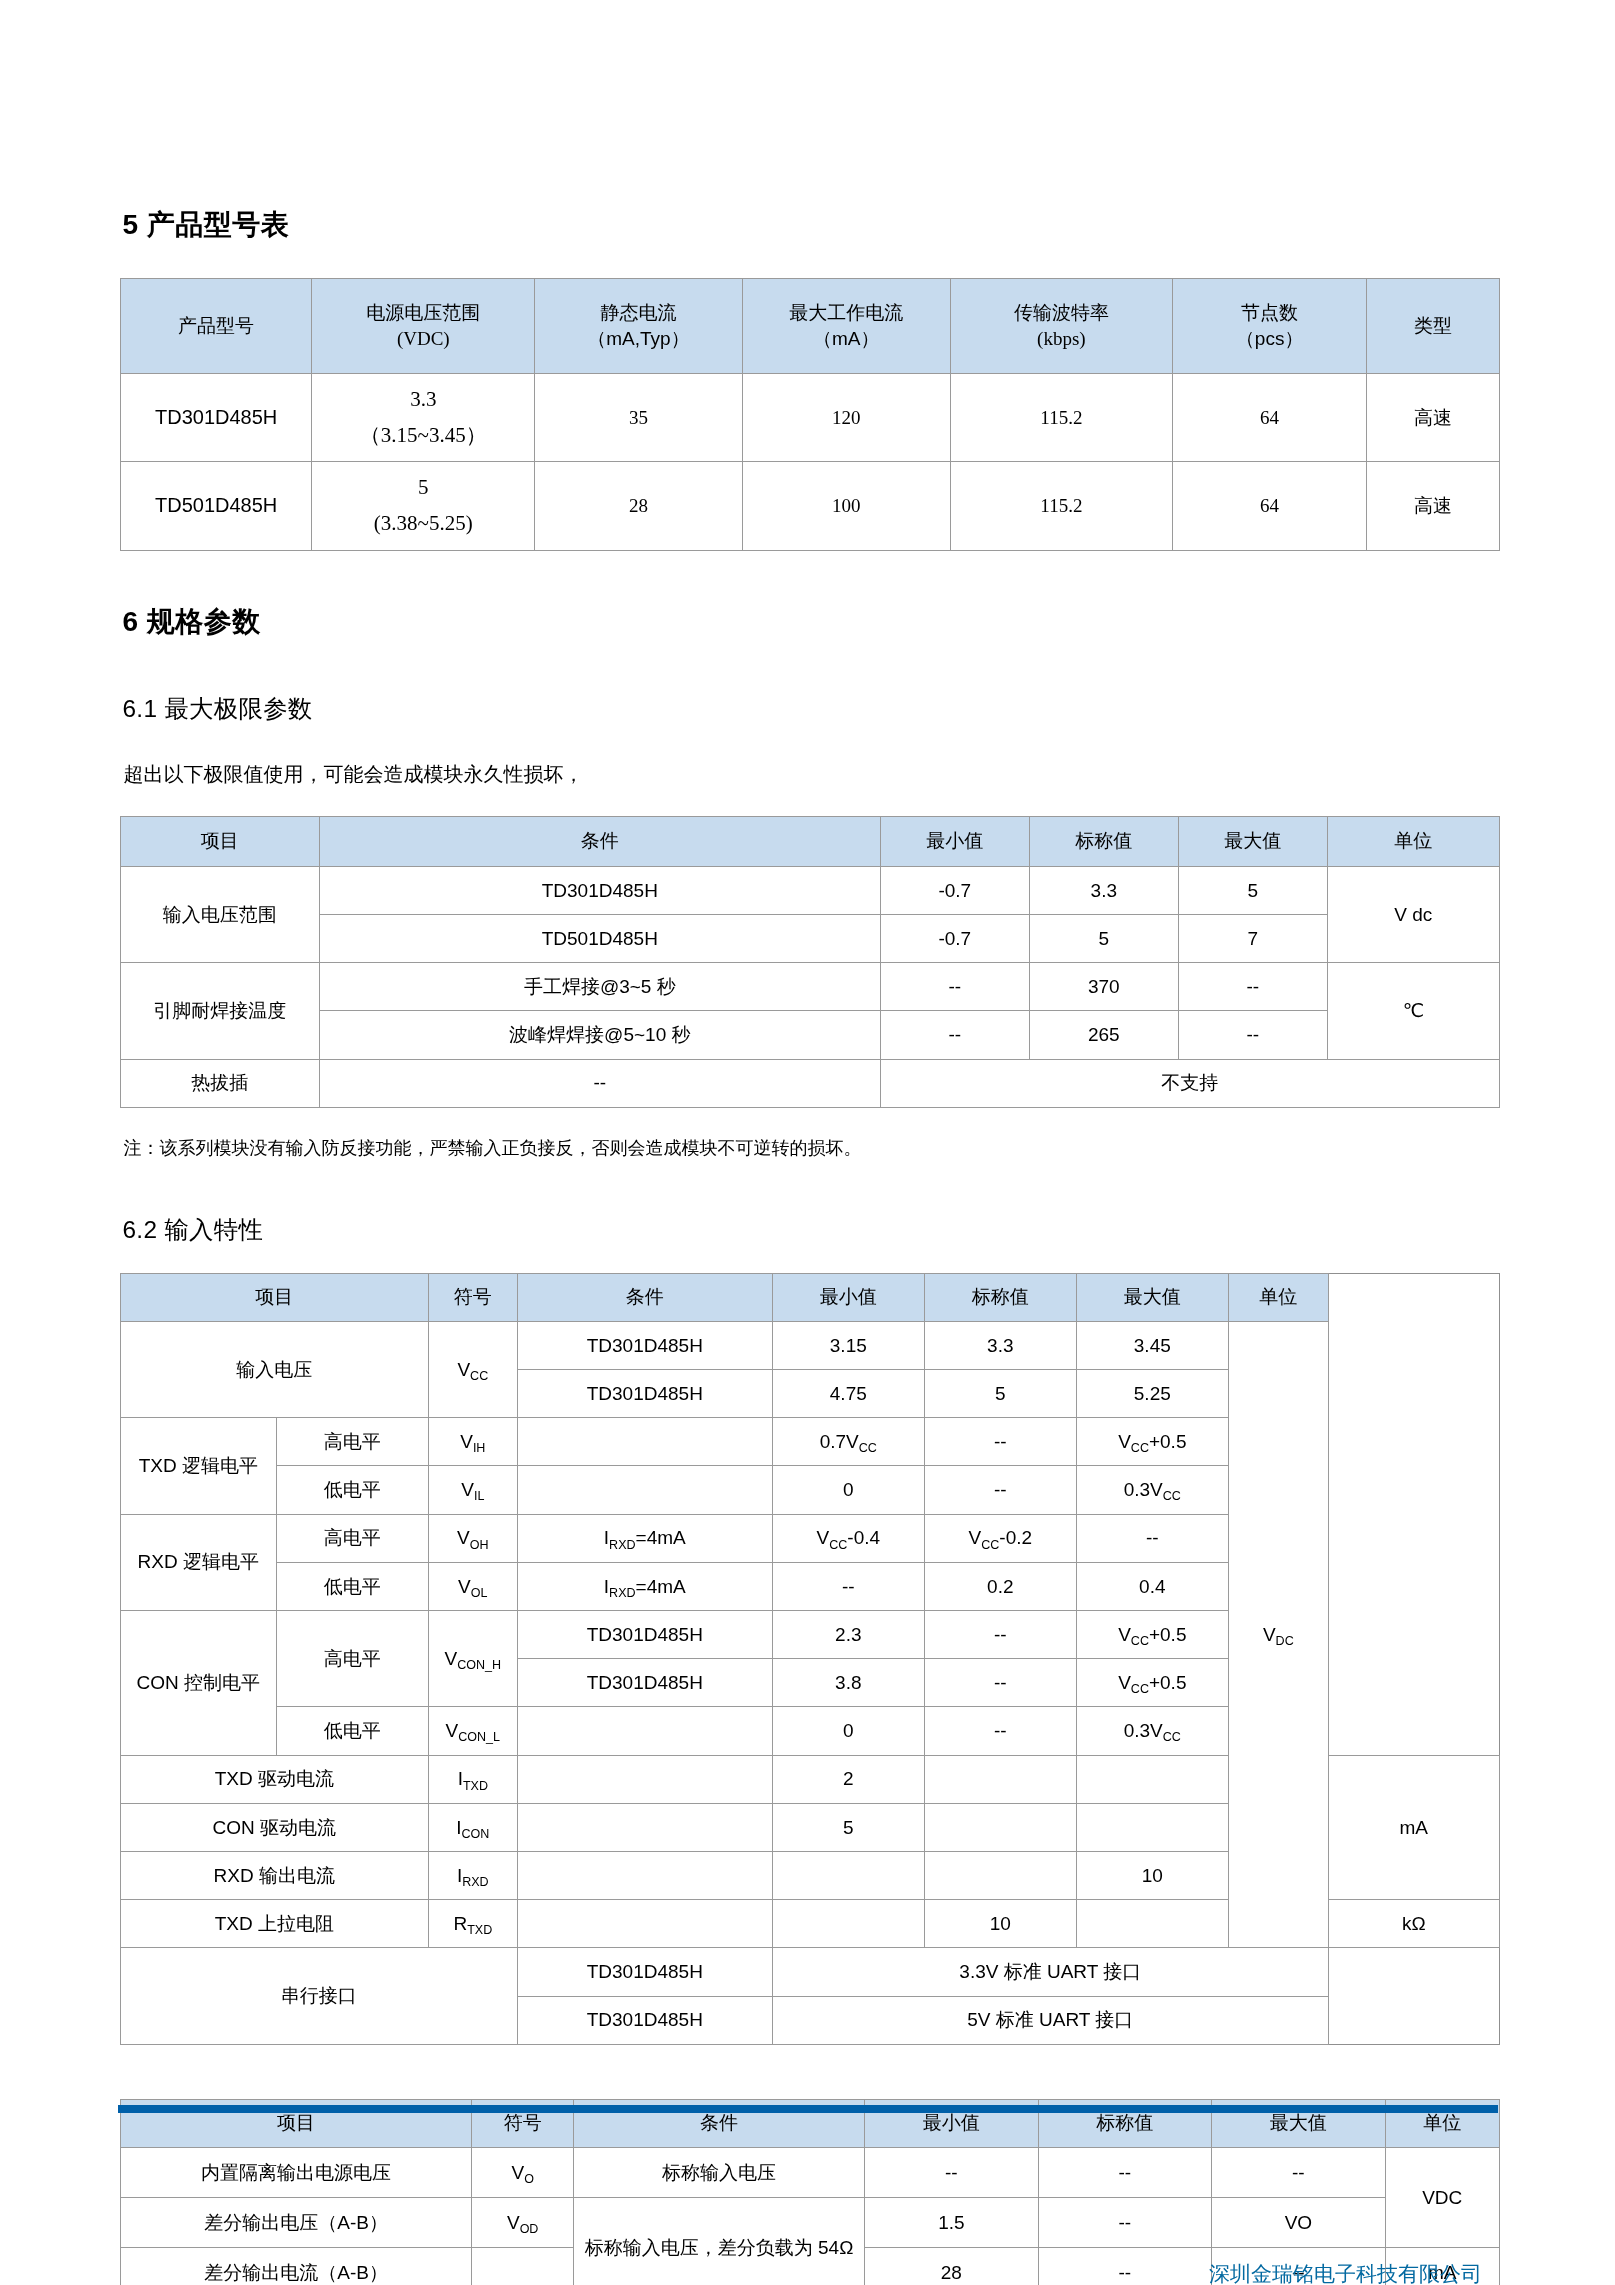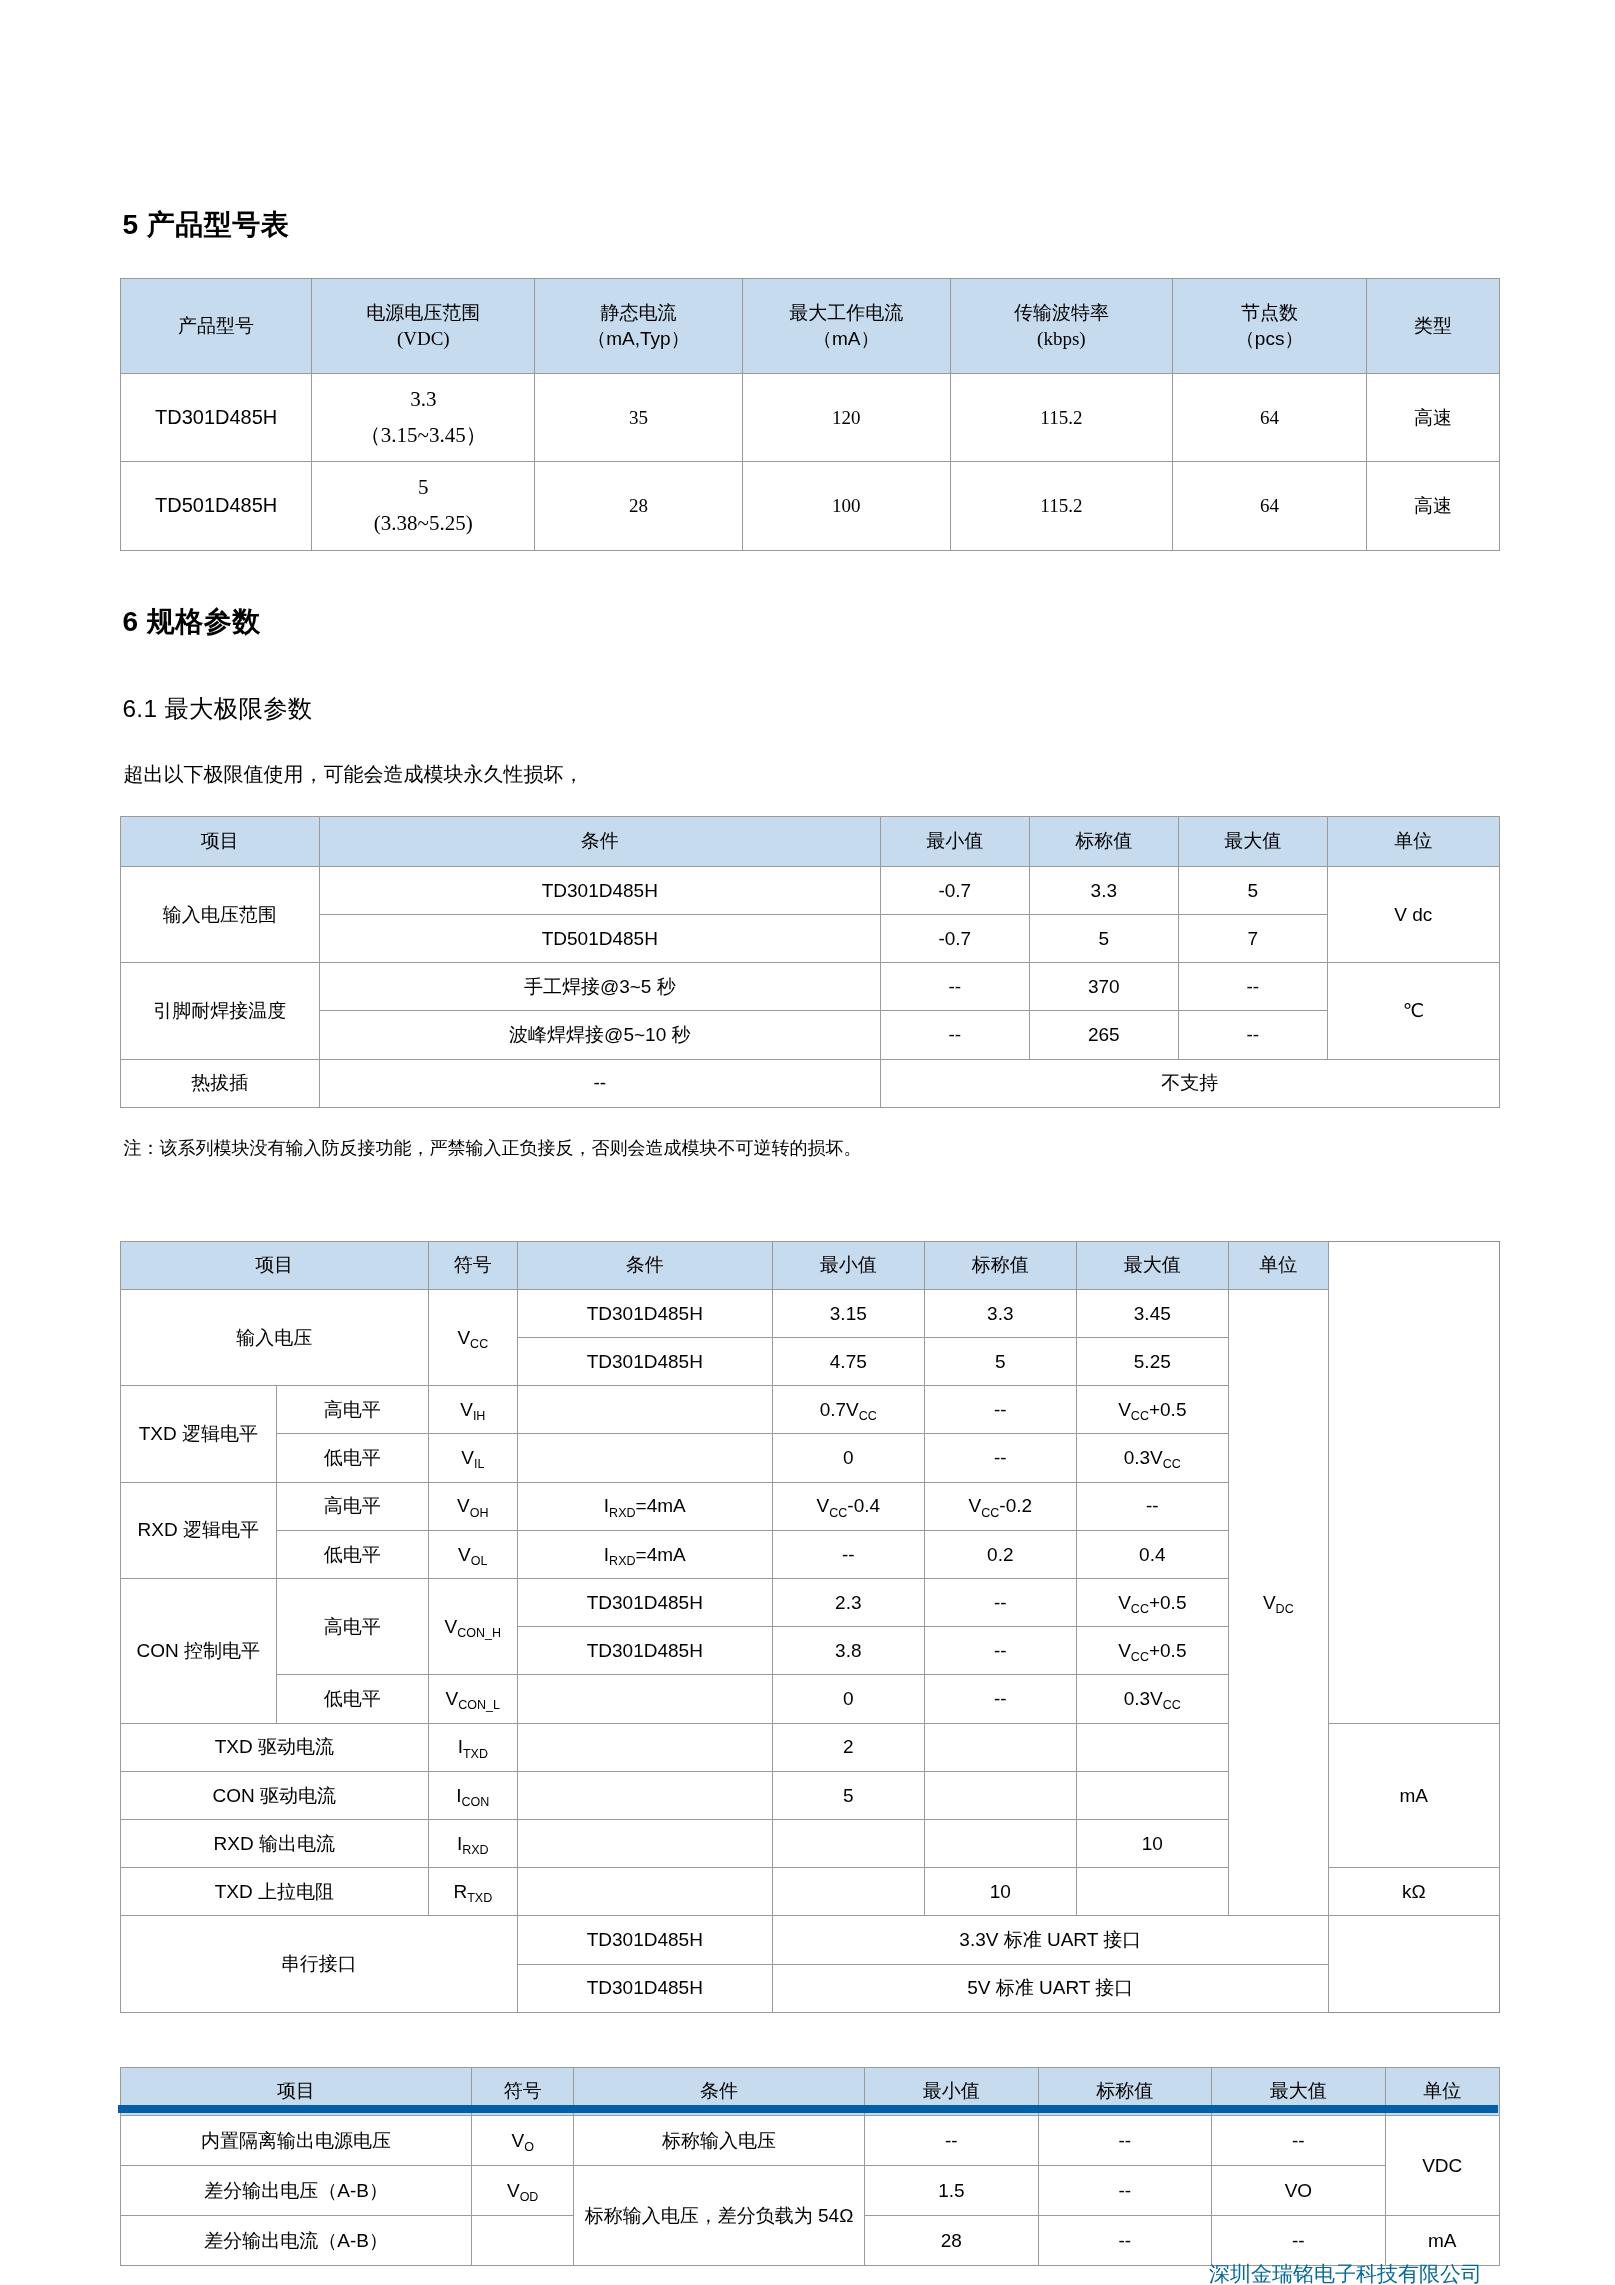--- a/index.html
+++ b/index.html
@@ -272,20 +272,21 @@
       </tr>
     </tbody>
   </table>
 
   <div class="gap-c"></div>
 
   <p class="note">注：该系列模块没有输入防反接功能，严禁输入正负接反，否则会造成模块不可逆转的损坏。</p>
 
   <div class="gap-b"></div>
 
+  <h3 class="subsec">6.2 输入特性</h3>
 
   <div class="gap-c"></div>
 
   <table class="t t3">
     <colgroup>
       <col style="width:156px">
         <col style="width:152px">
         <col style="width:89px">
         <col style="width:255px">
       <col style="width:152px">

